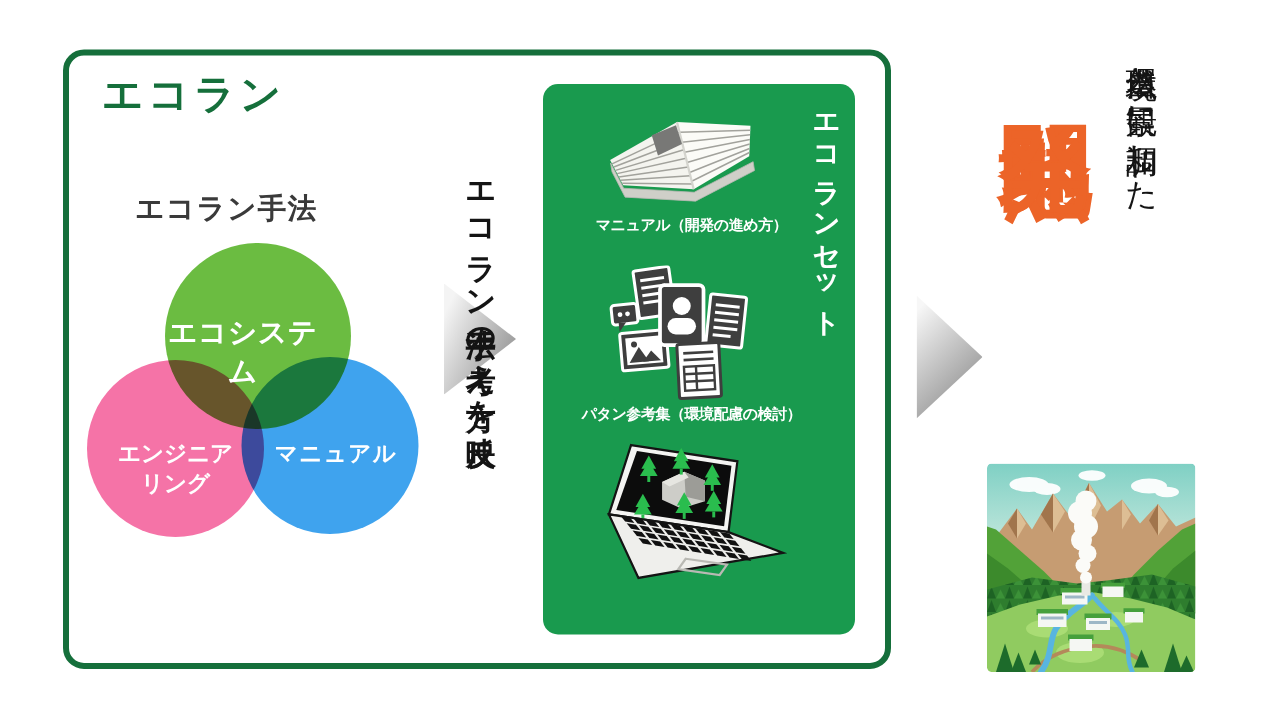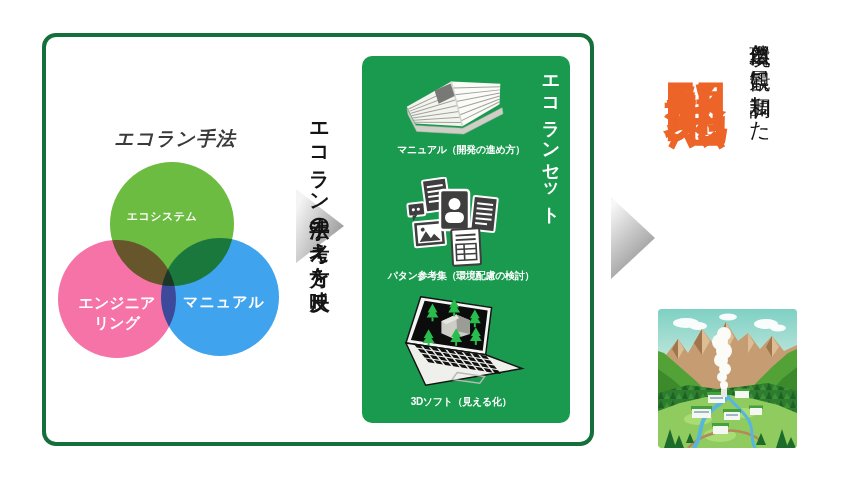--- a/index.html
+++ b/index.html
@@ -12,32 +12,32 @@
 
   
   .board{
     left:42px;top:33px;width:544px;height:405px;
     border:4px solid #156f3b;border-radius:14px;background:#fff;
   }
   .board-title{
     left:22px;top:8px;font-size:27px;font-weight:bold;color:#156f3b;letter-spacing:3px;
   }
   .method-label{
-    left:20px;top:89px;width:170px;text-align:right;
-    font-size:19px;font-weight:700;color:#3a3a3a;letter-spacing:1px;font-style:italic;
+    left:20px;top:89px;width:170px;text-align:center;
+    font-size:19px;font-weight:700;color:#3a3a3a;letter-spacing:1px;
   }
 
   
   .venn{left:0;top:0;width:340px;height:400px;isolation:isolate;}
   .vcircle{position:absolute;border-radius:50%;mix-blend-mode:multiply;}
   .vc-green{left:64px;top:125px;width:124px;height:124px;background:#6bbc41;}
   .vc-pink{left:12px;top:203px;width:118px;height:118px;background:#f573a7;}
   .vc-blue{left:115px;top:201px;width:118px;height:118px;background:#3fa3ee;}
   .vlabel{position:absolute;color:#fff;font-weight:bold;text-align:center;z-index:3;}
-  .vl-eco{left:64px;top:172px;width:104px;font-size:11px;letter-spacing:0.5px;}
+  .vl-eco{left:64px;top:172px;width:104px;font-size:19px;letter-spacing:0.5px;}
   .vl-eng{left:6px;top:256px;width:130px;font-size:15px;line-height:1.35;}
   .vl-des{left:115px;top:256px;width:126px;font-size:15px;letter-spacing:1px;}
 
   
   .reflect-arrow{
     left:296px;top:189px;width:48px;height:74px;z-index:1;
     background:linear-gradient(115deg,#f4f4f4 12%,#8e8e8e 92%);
     clip-path:polygon(0 0,100% 50%,0 100%);
   }
   .reflect-text{
@@ -83,20 +83,21 @@
   }
   .landscape{
     left:658px;top:309px;width:139px;height:139px;border-radius:3px;overflow:hidden;
   }
   svg{display:block;}
 </style>
 </head>
 <body>
 
 <div class="abs board">
+  <div class="abs board-title">エコラン</div>
   <div class="abs method-label">エコラン手法</div>
 
   <div class="abs venn">
     <div class="vcircle vc-green"></div>
     <div class="vcircle vc-pink"></div>
     <div class="vcircle vc-blue"></div>
     <div class="vlabel vl-eco">エコシステム</div>
     <div class="vlabel vl-eng">
       <span>エンジニア</span><br>
       <span>リング</span>
@@ -253,21 +254,20 @@
           <rect x="24" y="24" width="6" height="6"></rect>
           <rect x="32" y="24" width="6" height="6"></rect>
           <rect x="40" y="24" width="6" height="6"></rect>
           <rect x="48" y="24" width="6" height="6"></rect>
           <rect x="56" y="24" width="6" height="6"></rect>
           <rect x="64" y="24" width="6" height="6"></rect>
       </g>
       <polygon points="56,80 84,84 79,91 51,87" fill="none" stroke="#b9b9b4" stroke-width="1.5"></polygon>
     </svg>
   </div>
-  <div class="abs set-item-label lbl3">3Dソフト（見える化）</div>
 </div>
 
 <div class="abs big-arrow"></div>
 
 <div class="abs outcome-title">地熱開発</div>
 <div class="abs outcome-qualifier">自然環境と景観に調和した</div>
 
 <div class="abs landscape">
   <svg viewBox="0 0 139 139" width="139" height="139" preserveAspectRatio="none">
     <defs>

